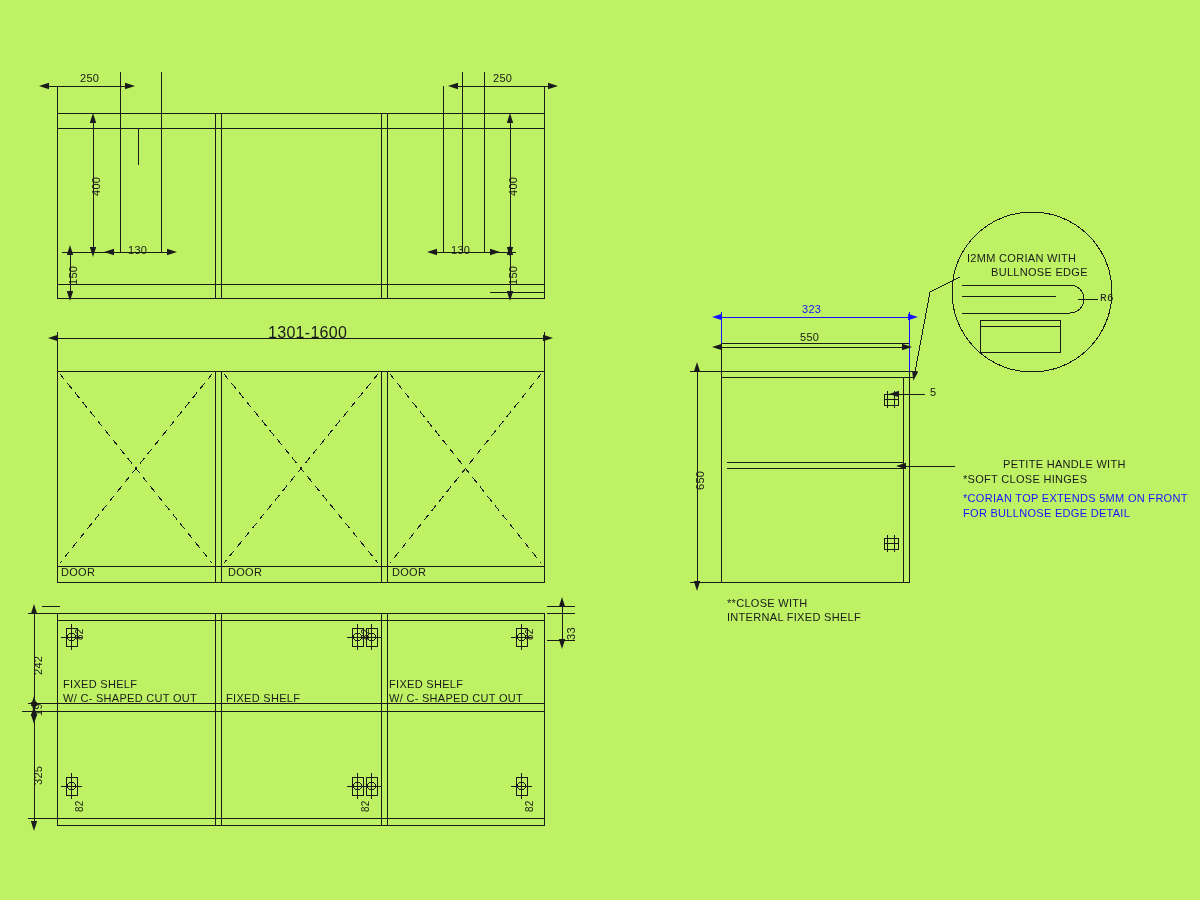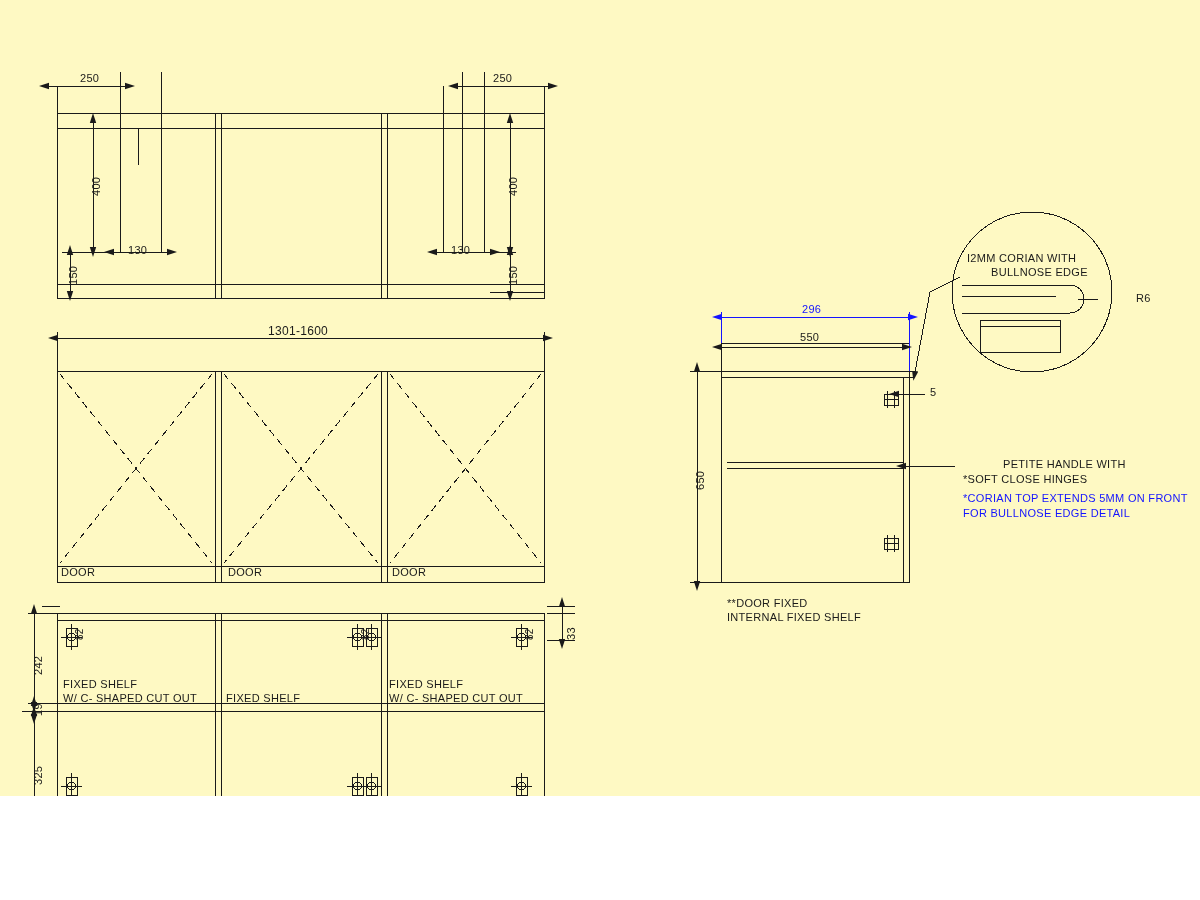--- a/index.html
+++ b/index.html
@@ -3,22 +3,22 @@
 <meta charset="utf-8">
 <style>
   html, body {
     margin: 0;
     padding: 0;
     background: #ffffff;
   }
   #sheet {
     position: relative;
     width: 1200px;
-    height: 796px;
-    background: #fef9c3;
+    height: 900px;
+    background: #bef264;
     font-family: "Liberation Sans", sans-serif;
     overflow: hidden;
   }
   .txt {
     position: absolute;
     font-family: "Liberation Sans", sans-serif;
     font-size: 11px;
     color: #1a1a1a;
     white-space: pre;
     letter-spacing: 0.3px;
@@ -290,21 +290,21 @@
 
   <div class="txt" style="left:80px; top:72px;">250</div>
   <div class="txt" style="left:493px; top:72px;">250</div>
   <div class="txt rot90" style="left:90px; top:196px;">400</div>
   <div class="txt rot90" style="left:507px; top:196px;">400</div>
   <div class="txt rot90" style="left:67px; top:285px;">150</div>
   <div class="txt rot90" style="left:507px; top:285px;">150</div>
   <div class="txt" style="left:128px; top:244px;">130</div>
   <div class="txt" style="left:451px; top:244px;">130</div>
 
-  <div class="txt" style="left:268px; top:324px; font-size:12px;">1301-1600</div>
+  <div class="txt" style="left:268px; top:324px; font-size:16px;">1301-1600</div>
   <div class="txt" style="left:61px; top:566px;">DOOR</div>
   <div class="txt" style="left:228px; top:566px;">DOOR</div>
   <div class="txt" style="left:392px; top:566px;">DOOR</div>
 
   <div class="txt rot90" style="left:32px; top:675px;">242</div>
   <div class="txt rot90" style="left:32px; top:716px;">19</div>
   <div class="txt rot90" style="left:32px; top:785px;">325</div>
   <div class="txt rot90" style="left:565px; top:640px;">33</div>
 
   <div class="txt rot90 small" style="left:74px; top:640px;">82</div>
@@ -313,30 +313,30 @@
   <div class="txt rot90 small" style="left:74px; top:812px;">82</div>
   <div class="txt rot90 small" style="left:360px; top:812px;">82</div>
   <div class="txt rot90 small" style="left:524px; top:812px;">82</div>
 
   <div class="txt" style="left:63px; top:678px;">FIXED SHELF</div>
   <div class="txt" style="left:63px; top:692px;">W/ C- SHAPED CUT OUT</div>
   <div class="txt" style="left:226px; top:692px;">FIXED SHELF</div>
   <div class="txt" style="left:389px; top:678px;">FIXED SHELF</div>
   <div class="txt" style="left:389px; top:692px;">W/ C- SHAPED CUT OUT</div>
 
-  <div class="txt blue" style="left:802px; top:303px;">296</div>
+  <div class="txt blue" style="left:802px; top:303px;">323</div>
   <div class="txt" style="left:800px; top:331px;">550</div>
   <div class="txt rot90" style="left:694px; top:490px;">650</div>
   <div class="txt" style="left:930px; top:386px;">5</div>
 
   <div class="txt" style="left:963px; top:458px;margin-left:40px;">PETITE HANDLE WITH</div>
   <div class="txt" style="left:963px; top:473px;text-align:center;">*SOFT CLOSE HINGES</div>
   <div class="txt blue" style="left:963px; top:492px;">*CORIAN TOP EXTENDS 5MM ON FRONT</div>
   <div class="txt blue" style="left:963px; top:507px;">FOR BULLNOSE EDGE DETAIL</div>
 
-  <div class="txt" style="left:727px; top:597px;">**DOOR FIXED</div>
+  <div class="txt" style="left:727px; top:597px;">**CLOSE WITH</div>
   <div class="txt" style="left:727px; top:611px;">INTERNAL FIXED SHELF</div>
 
   <div class="txt" style="left:967px; top:252px;">I2MM CORIAN WITH</div>
   <div class="txt" style="left:967px; top:266px;margin-left:24px;">BULLNOSE EDGE</div>
-  <div class="txt" style="left:1136px; top:292px;">R6</div>
+  <div class="txt" style="left:1100px; top:292px;font-family:Liberation Mono, monospace;">R6</div>
 
 </div>
 
 </body></html>

